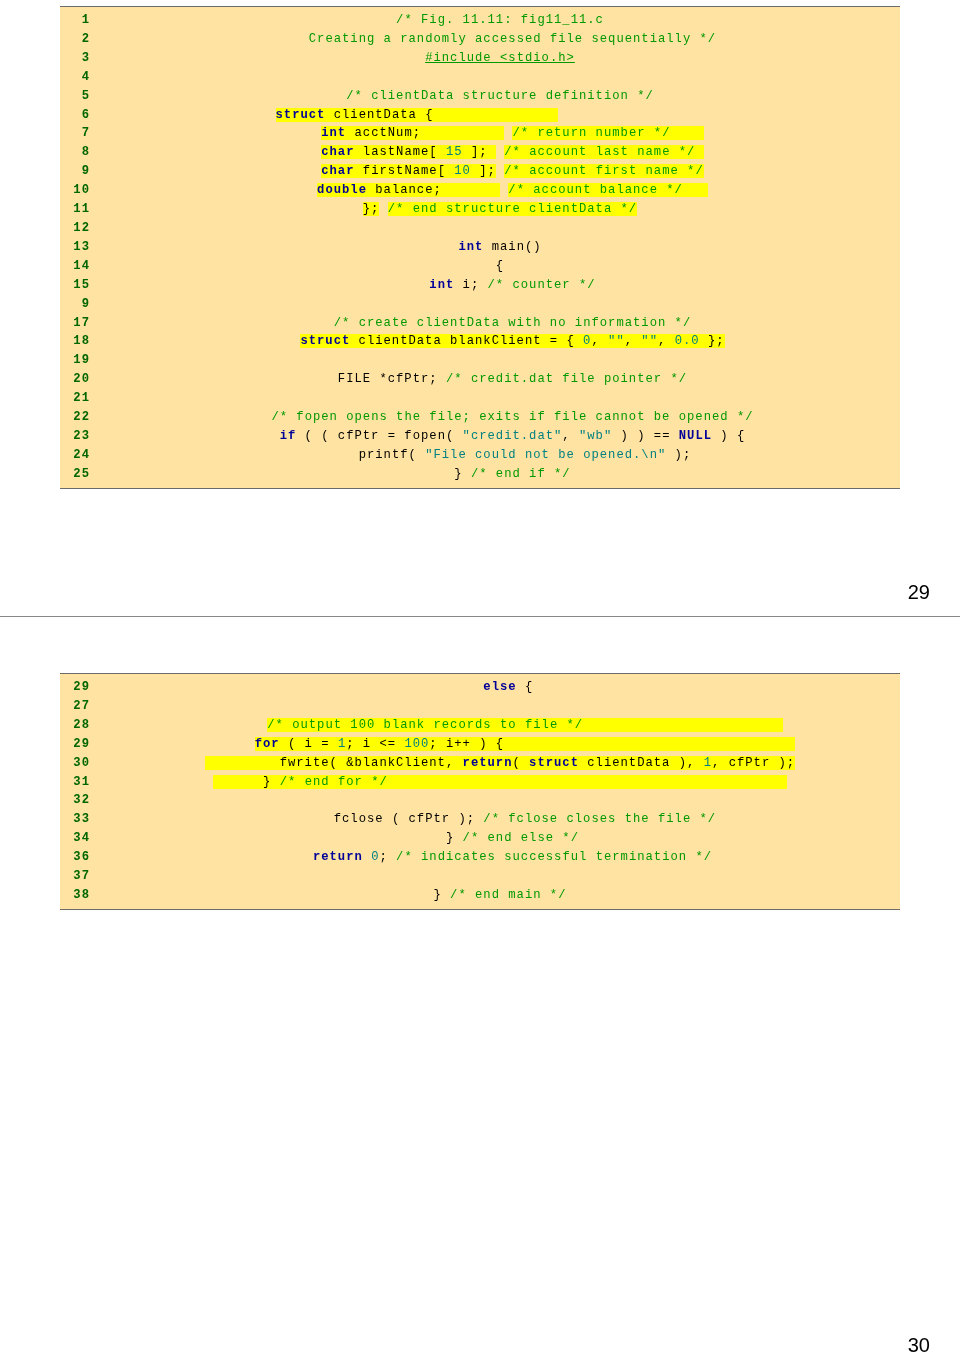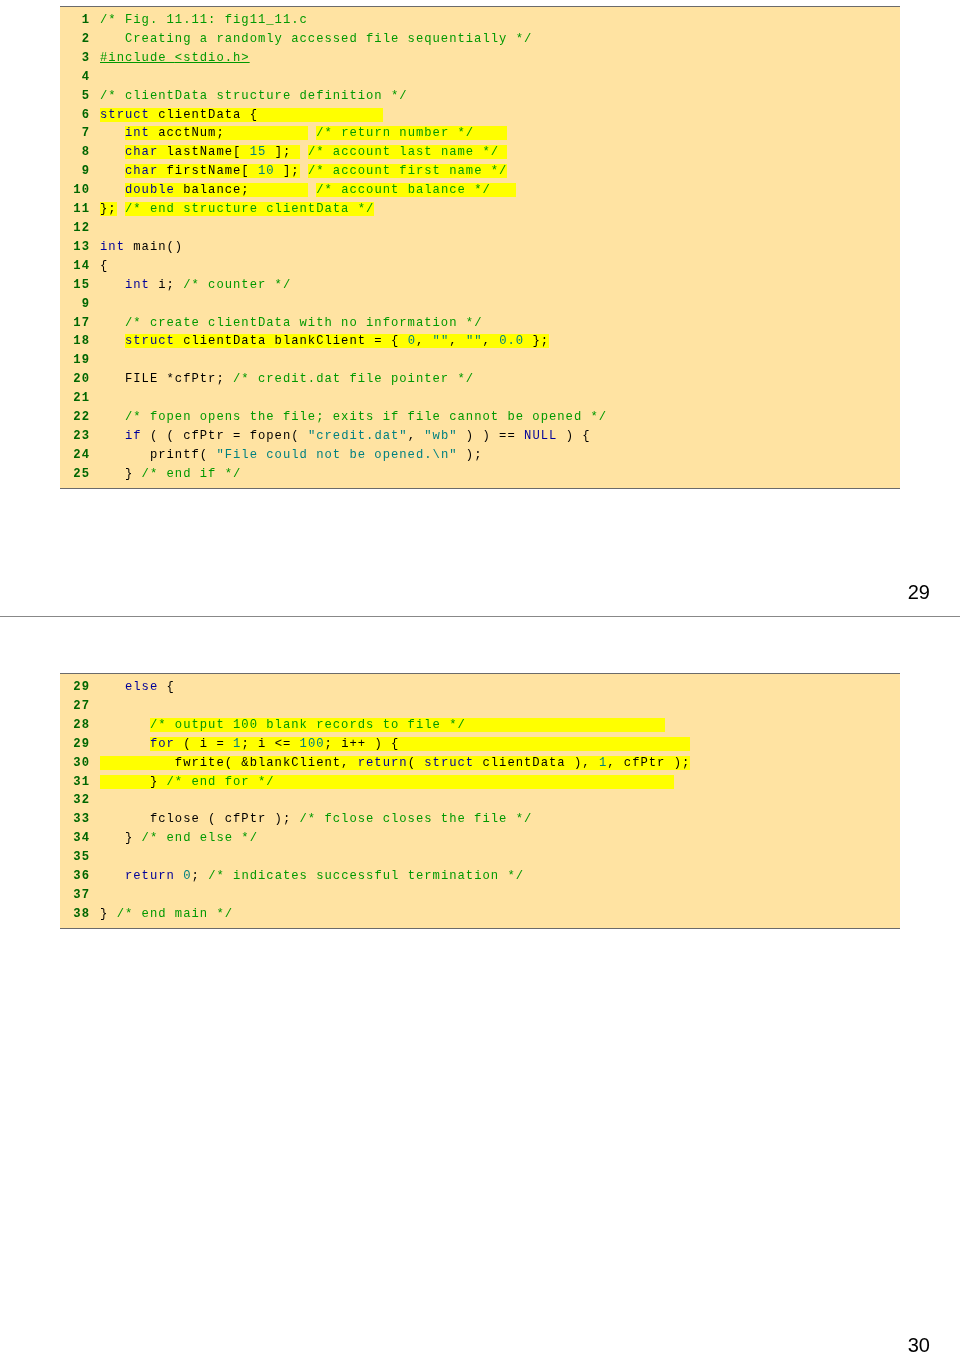--- a/index.html
+++ b/index.html
@@ -39,23 +39,24 @@
   .ln {
     width: 30px;
     text-align: right;
     padding-right: 10px;
     color: #006600;
     font-weight: bold;
     flex: 0 0 auto;
   }
   .code-content {
     flex: 1 1 auto;
+    text-align: center;
   }
   .c-comment { color: #009900; }
-  .c-kw      { color: #000099; font-weight: normal; }
+  .c-kw      { color: #000099; font-weight: bold; }
   .c-text    { color: #000000; }
   .c-str     { color: #008080; }
   .c-num     { color: #008080; }
   .c-inc     { color: #009900; text-decoration: underline; }
   .hl { background: #ffff00; }
   .page-number {
     position: absolute;
     right: 30px;
     bottom: 12px;
     font-family: Arial, sans-serif;
@@ -107,21 +108,20 @@
     <div class="code-block" id="block2">
         <div class="code-line"><span class="ln">29</span><span class="code-content"><span class="c-text">   </span><span class="c-kw">else</span><span class="c-text"> { </span></span></div>
         <div class="code-line"><span class="ln">27</span><span class="code-content"><span class="c-text"> </span></span></div>
         <div class="code-line"><span class="ln">28</span><span class="code-content"><span class="c-text">      </span><span class="c-comment hl">/* output 100 blank records to file */                        </span></span></div>
         <div class="code-line"><span class="ln">29</span><span class="code-content"><span class="c-text">      </span><span class="c-kw hl">for</span><span class="c-text hl"> ( i = </span><span class="c-num hl">1</span><span class="c-text hl">; i &lt;= </span><span class="c-num hl">100</span><span class="c-text hl">; i++ ) {                                   </span></span></div>
         <div class="code-line"><span class="ln">30</span><span class="code-content"><span class="c-text hl">         fwrite( &amp;blankClient, </span><span class="c-kw hl">return</span><span class="c-text hl">( </span><span class="c-kw hl">struct</span><span class="c-text hl"> clientData ), </span><span class="c-num hl">1</span><span class="c-text hl">, cfPtr );</span></span></div>
         <div class="code-line"><span class="ln">31</span><span class="code-content"><span class="c-text hl">      } </span><span class="c-comment hl">/* end for */                                                </span></span></div>
         <div class="code-line"><span class="ln">32</span><span class="code-content"><span class="c-text"></span></span></div>
         <div class="code-line"><span class="ln">33</span><span class="code-content"><span class="c-text">      fclose ( cfPtr ); </span><span class="c-comment">/* fclose closes the file */</span></span></div>
         <div class="code-line"><span class="ln">34</span><span class="code-content"><span class="c-text">   } </span><span class="c-comment">/* end else */</span></span></div>
-        <div class="code-line"><span class="ln">35</span><span class="code-content"><span class="c-text"></span></span></div>
         <div class="code-line"><span class="ln">36</span><span class="code-content"><span class="c-text">   </span><span class="c-kw">return</span><span class="c-text"> </span><span class="c-num">0</span><span class="c-text">; </span><span class="c-comment">/* indicates successful termination */</span></span></div>
         <div class="code-line"><span class="ln">37</span><span class="code-content"><span class="c-text"></span></span></div>
         <div class="code-line"><span class="ln">38</span><span class="code-content"><span class="c-text">} </span><span class="c-comment">/* end main */</span></span></div>
       </div>
     <div class="page-number">30</div>
   </div>
 
 </div>
 
 </body></html>

